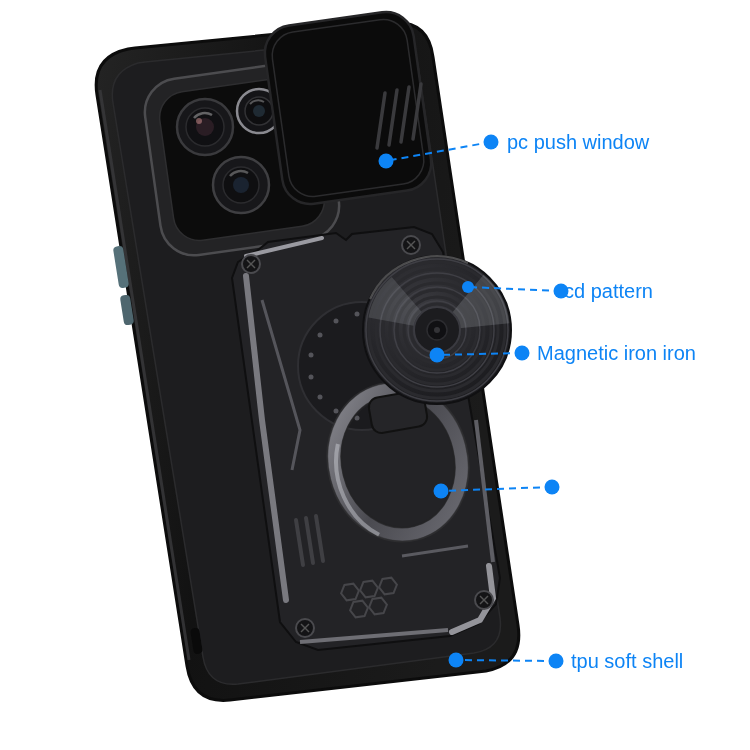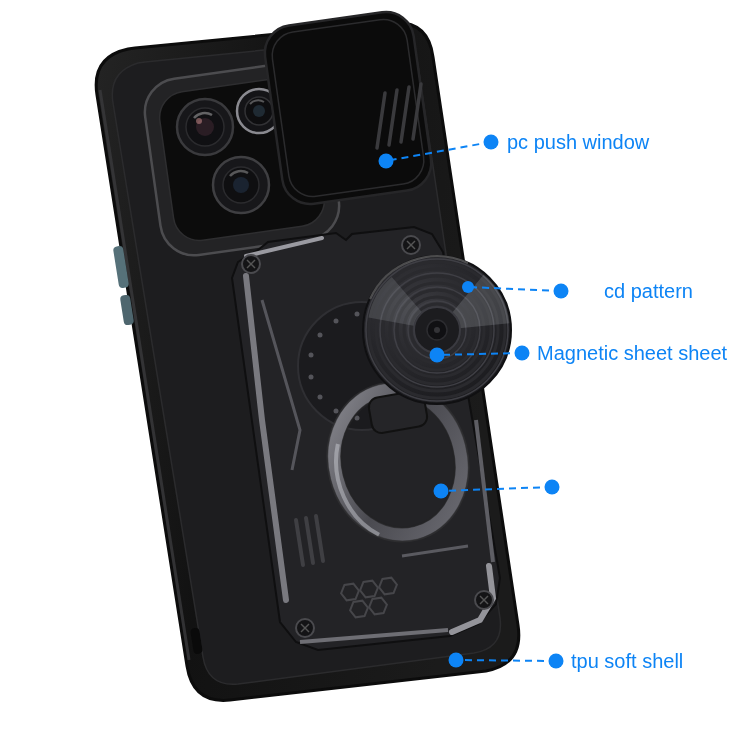--- a/index.html
+++ b/index.html
@@ -205,17 +205,17 @@
     <circle cx="522" cy="353" r="7.5"></circle>
         <circle cx="437" cy="355" r="7.5"></circle>
     <circle cx="552" cy="487" r="7.5"></circle>
         <circle cx="441" cy="491" r="7.5"></circle>
     <circle cx="556" cy="661" r="7.5"></circle>
         <circle cx="456" cy="660" r="7.5"></circle>
   </g>
 </svg>
 
 <div class="callout-label" style="left:507px;top:127px;">pc push window</div>
-<div class="callout-label" style="left:604px;top:276px;">cd pattern</div>
-<div class="callout-label" style="left:537px;top:338px;">Magnetic sheet sheet</div>
+<div class="callout-label" style="left:564px;top:276px;">cd pattern</div>
+<div class="callout-label" style="left:537px;top:338px;">Magnetic iron iron</div>
 <div class="callout-label" style="left:571px;top:646px;">tpu soft shell</div>
 
 </div>
 
 </body></html>

